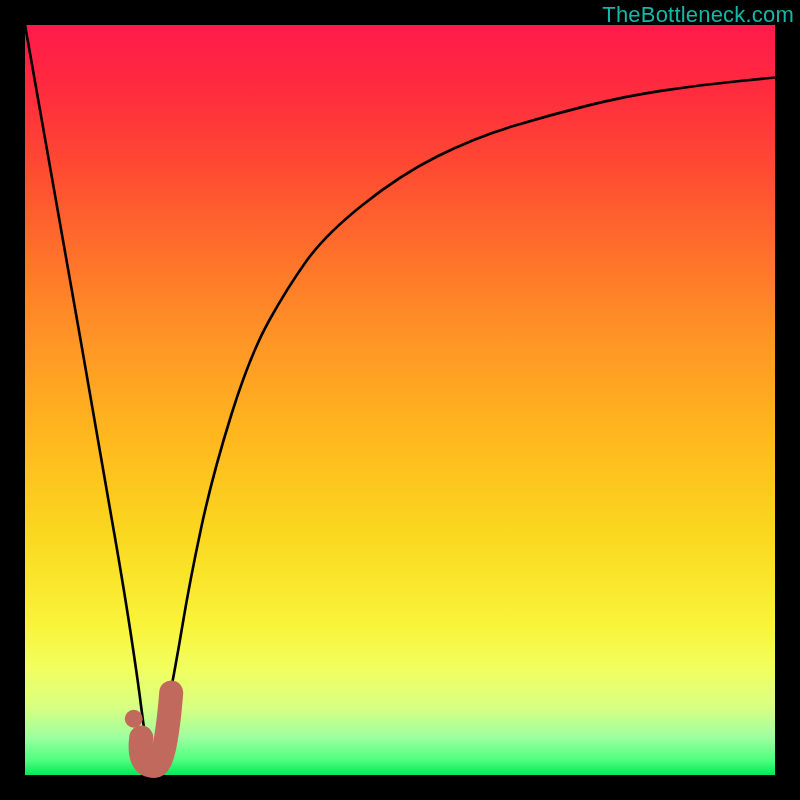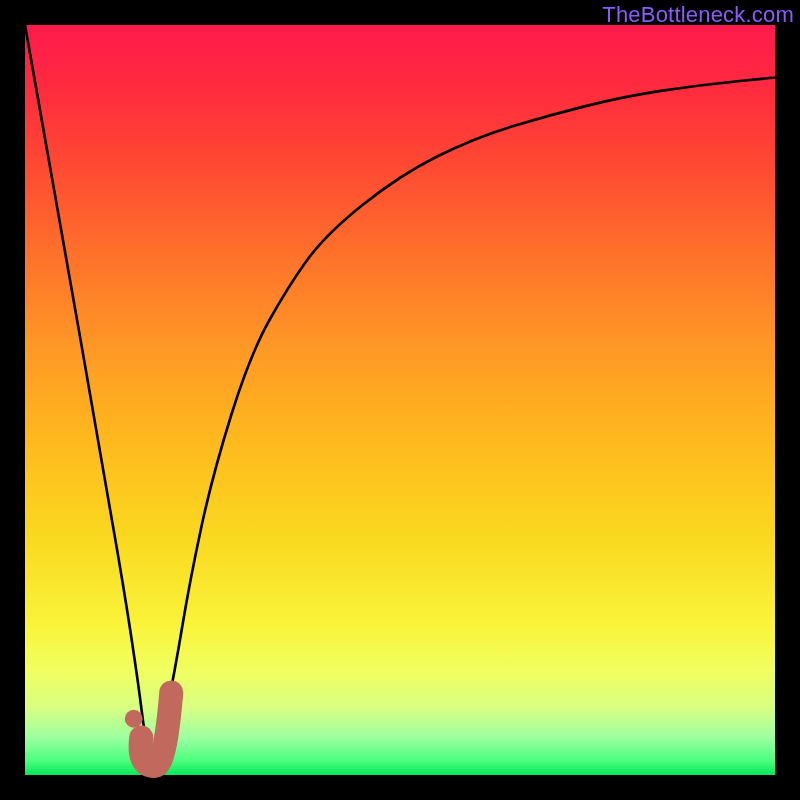--- a/index.html
+++ b/index.html
@@ -47,21 +47,21 @@
     width: 750px;
     height: 750px;
     overflow: visible;
   }
   .watermark {
     position: absolute;
     top: 2px;
     right: 6px;
     font-family: Arial, Helvetica, sans-serif;
     font-size: 22px;
-    color: #8b5cf6;
+    color: #14b8a6;
     letter-spacing: 0.2px;
     user-select: none;
   }
 </style>
 </head>
 <body>
 
 <div class="frame">
   <div class="plot-area">
     <svg class="curve" viewBox="0 0 100 100" preserveAspectRatio="none">

